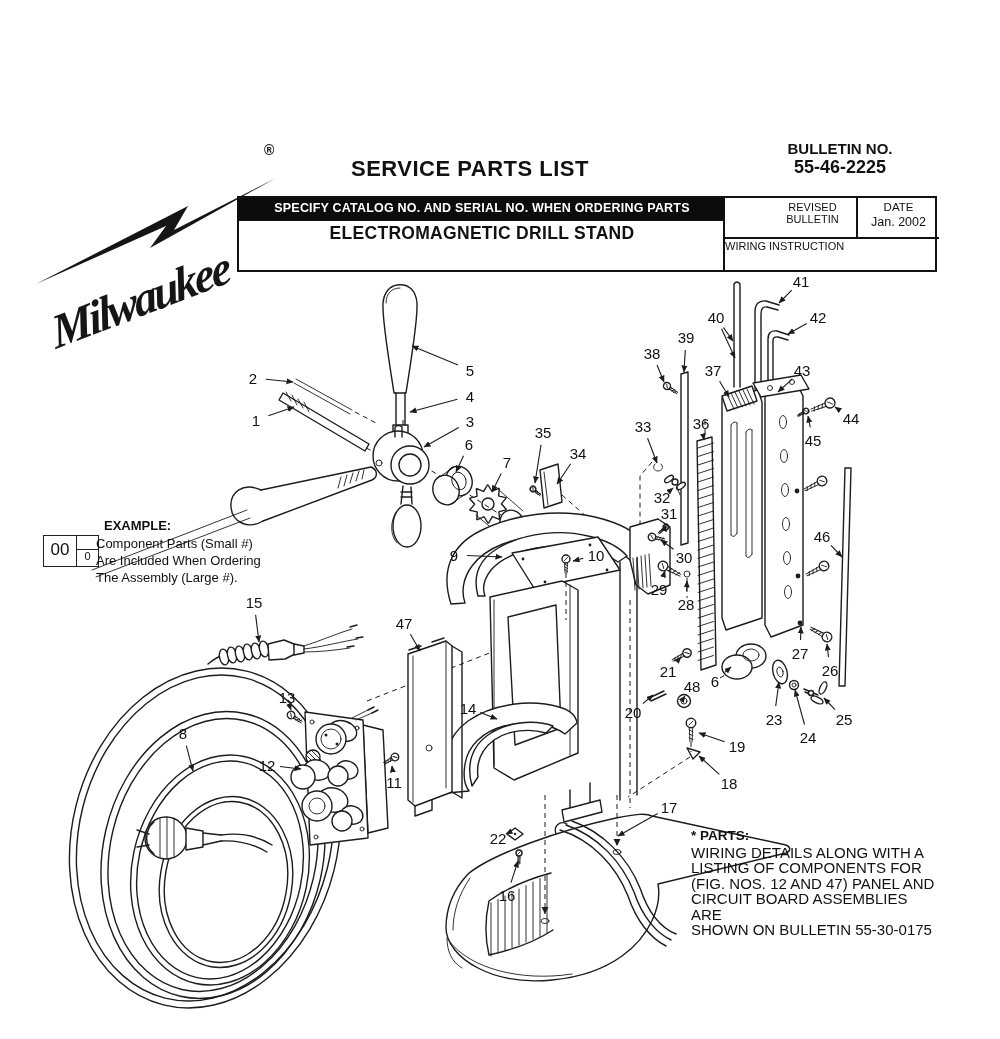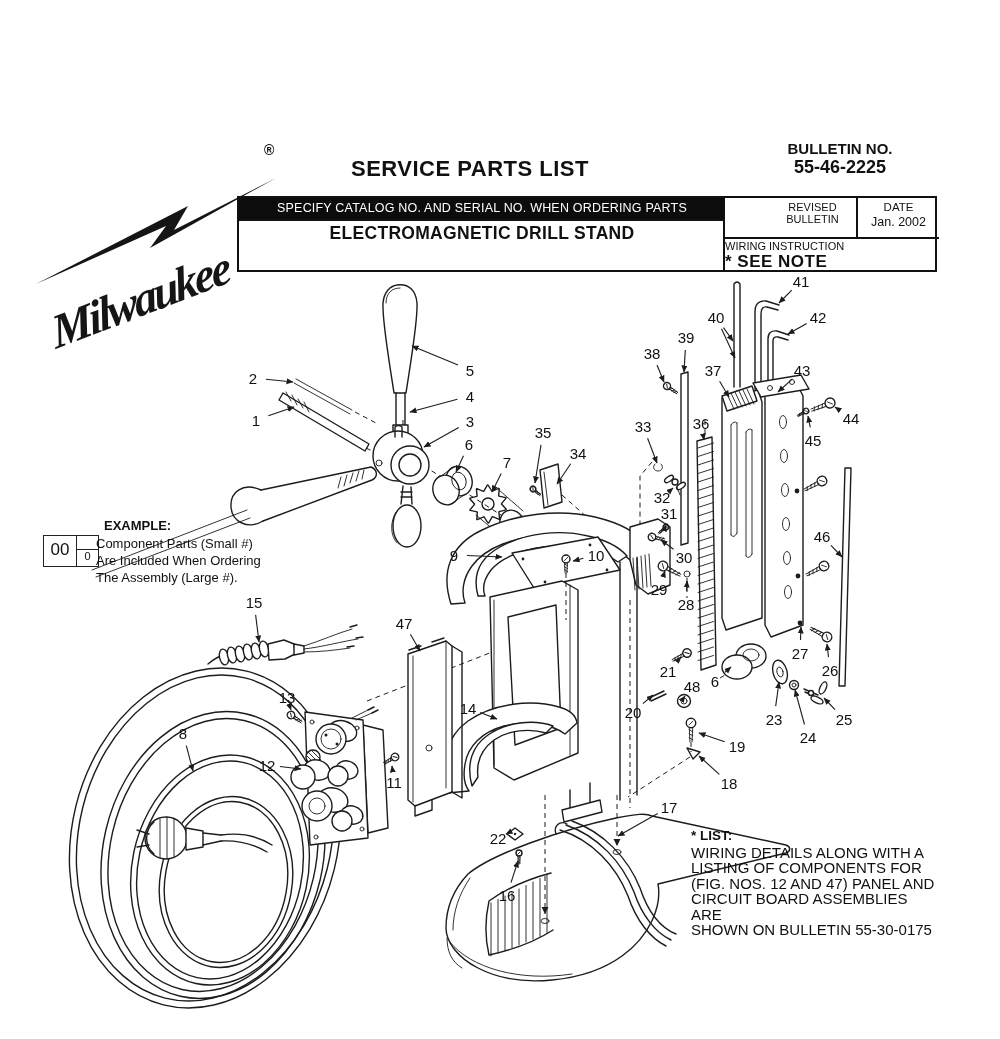--- a/index.html
+++ b/index.html
@@ -15,21 +15,21 @@
   .logo-reg{position:absolute;left:236px;top:4px;font-size:14px;font-weight:700;}
   .main-title{left:310px;top:156px;width:320px;text-align:center;font-size:22px;font-weight:700;letter-spacing:.5px;}
   .bulletin{left:758px;top:140px;width:164px;text-align:center;font-weight:700;}
   .bulletin .b1{font-size:15px;}
   .bulletin .b2{font-size:18px;}
   
   .tbl{left:237px;top:196px;width:700px;height:76px;border:2px solid #111;box-sizing:border-box;}
   .tbl *{box-sizing:border-box;position:absolute;}
   .t-left{left:0;top:0;width:486px;height:72px;}
   .t-bar{left:0;top:0;width:486px;height:21px;background:#0c0c0c;color:#fff;font-size:12.5px;
-         font-weight:400;text-align:center;line-height:21px;letter-spacing:.2px;}
+         font-weight:700;text-align:center;line-height:21px;letter-spacing:.2px;}
   .t-prod{left:0;top:21px;width:486px;height:24px;border-top:2px solid #111;text-align:center;
           font-size:17.5px;font-weight:700;line-height:24px;letter-spacing:.3px;}
   .t-row3{left:0;top:45px;width:486px;height:27px;border-top:2px solid #111;}
   .t-cat-l{left:8px;top:5px;font-size:14.5px;font-weight:700;}
   .t-cat-n{left:148px;top:2px;font-size:19px;font-weight:700;}
   .t-div{left:250px;top:0;height:27px;border-left:2px solid #111;}
   .t-ser-l{left:258px;top:2px;font-size:10.5px;line-height:11px;}
   .t-ser-n{left:378px;top:3px;font-size:17px;font-weight:700;}
   .t-right{left:484px;top:0;width:214px;height:72px;border-left:2px solid #111;}
   .t-rev{left:0;top:0;width:131px;height:39px;font-size:11px;text-align:center;padding-top:3px;padding-left:44px;}
@@ -622,39 +622,38 @@
       <div class="t-prod">ELECTROMAGNETIC DRILL STAND</div>
     </div>
     <div class="t-right">
       <div class="t-rev">REVISED BULLETIN</div>
       <div class="t-date">
         <span class="d1">DATE</span>
         <span class="d2">Jan. 2002</span>
       </div>
       <div class="t-wire">
         <span class="w1">WIRING INSTRUCTION</span>
-        <span class="w2">* SEE NOTE</span>
       </div>
     </div>
   </div>
 
   <div class="hdr ex-box">
     <div class="ex-big">00</div>
     <div class="ex-small">
       <div class="bar"></div>
       <div class="num">0</div>
     </div>
   </div>
   <div class="hdr ex-title">EXAMPLE:</div>
   <div class="hdr ex-l1">Component Parts (Small #)</div>
   <div class="hdr ex-l2">Are Included When Ordering</div>
   <div class="hdr ex-l3">The Assembly (Large #).</div>
 
   <div class="hdr note">
-    <div class="nt">* LIST:</div>
+    <div class="nt">* PARTS:</div>
     <div class="nl">WIRING DETAILS ALONG WITH A</div>
     <div class="nl">LISTING OF COMPONENTS FOR</div>
     <div class="nl">(FIG. NOS. 12 AND 47) PANEL AND</div>
     <div class="nl">CIRCUIT BOARD ASSEMBLIES ARE</div>
     <div class="nl">SHOWN ON BULLETIN 55-30-0175</div>
   </div>
 
 </div>
 
 </body></html>

